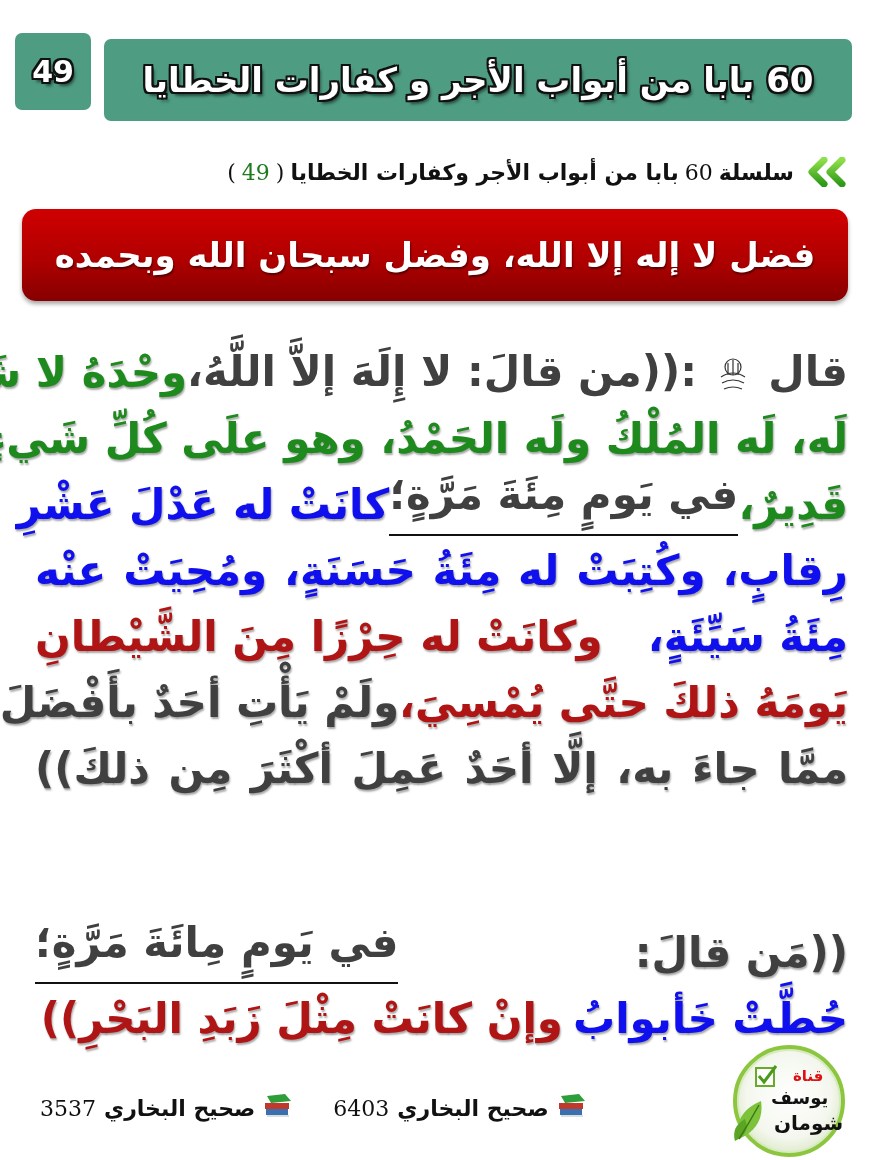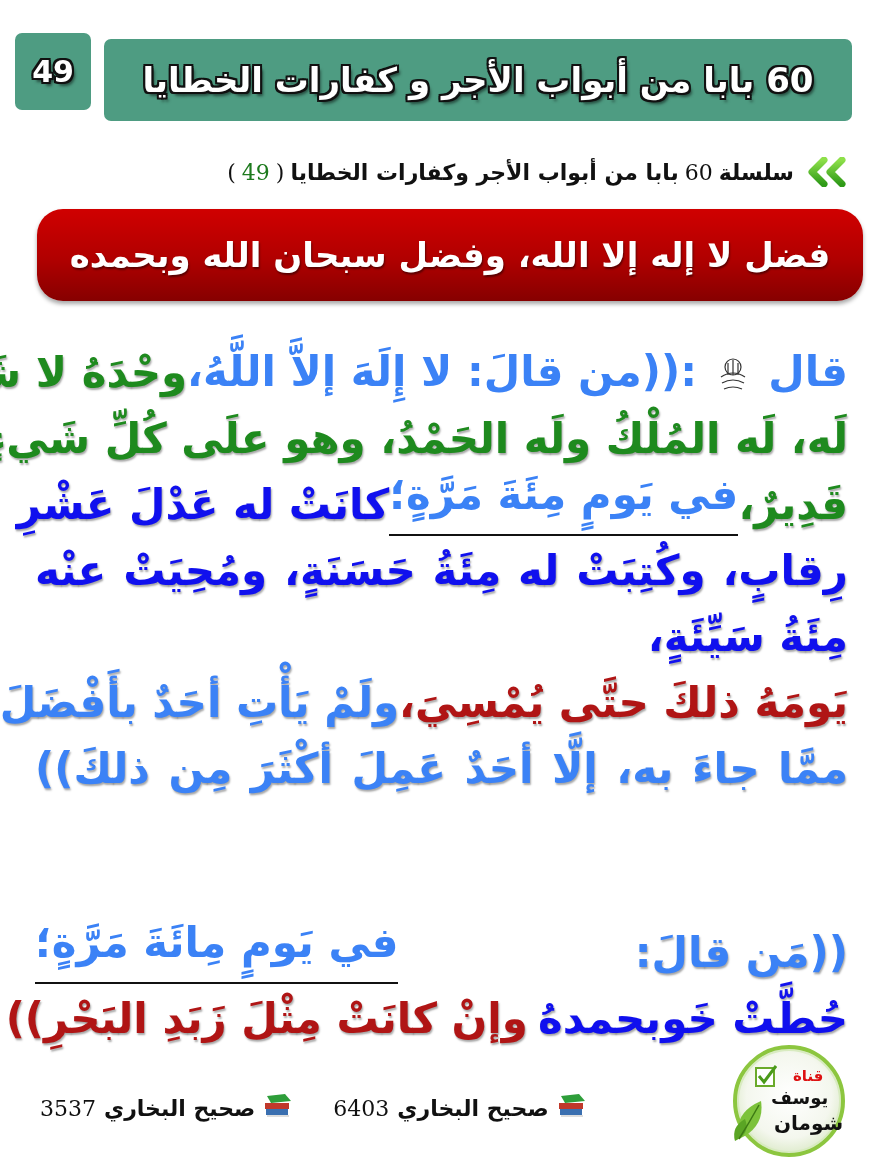--- a/index.html
+++ b/index.html
@@ -9,28 +9,28 @@
     text-shadow:-2px -2px 0 #111,2px -2px 0 #111,-2px 2px 0 #111,2px 2px 0 #111,0 -2px 0 #111,0 2px 0 #111,-2px 0 0 #111,2px 0 0 #111,3px 4px 3px rgba(0,0,0,.5);}
   .title-box{position:absolute;left:104px;top:31px;width:748px;height:82px;background:#4e9c82;border-radius:7px;display:flex;align-items:center;justify-content:center;direction:rtl;margin-top:8px;}
   .title-box span{font-family:"DejaVu Sans",sans-serif;font-weight:bold;font-size:34px;color:#fff;
     text-shadow:-2px -2px 0 #111,2px -2px 0 #111,-2px 2px 0 #111,2px 2px 0 #111,0 -2px 0 #111,0 2px 0 #111,-2px 0 0 #111,2px 0 0 #111,3px 4px 3px rgba(0,0,0,.5);}
   .series{position:absolute;right:22px;top:150px;height:44px;display:flex;align-items:center;direction:rtl;gap:6px;}
   .series .chev{display:flex;gap:0;margin-left:4px;}
   .series .chev svg{display:block}
   .series .txt{font-family:"DejaVu Sans",sans-serif;font-weight:bold;font-size:22px;color:#111;}
   .series .n{font-family:"DejaVu Serif",serif;font-weight:normal;}
   .series .g{color:#1d7a1d;font-family:"DejaVu Serif",serif;font-weight:normal;}
-  .banner{position:absolute;left:22px;top:209px;width:826px;height:92px;border-radius:26px;
+  .banner{position:absolute;left:22px;top:209px;width:826px;height:92px;border-radius:14px;
     background:linear-gradient(#d00000 0%,#b00000 55%,#860000 100%);box-shadow:0 3px 4px rgba(0,0,0,.35);
-    display:flex;align-items:center;justify-content:center;direction:rtl;margin-left:15px;}
+    display:flex;align-items:center;justify-content:center;direction:rtl;}
   .banner span{font-family:"DejaVu Sans",sans-serif;font-weight:bold;font-size:34px;color:#fff;text-shadow:1px 2px 2px rgba(0,0,0,.45);}
   .hadith{position:absolute;left:35px;right:22px;direction:rtl;text-align:justify;text-align-last:justify;
     font-family:"DejaVu Sans",sans-serif;font-weight:bold;font-size:42px;line-height:1;}
   .line{height:66px;display:flex;align-items:center;justify-content:space-between;direction:rtl;white-space:nowrap;overflow:visible;}
-  .bk{color:#3b82f6;} .gr{color:#1e8a1e;} .bl{color:#1010ee;} .rd{color:#b01515;}
+  .bk{color:#404040;} .gr{color:#1e8a1e;} .bl{color:#1010ee;} .rd{color:#b01515;}
   .sh{text-shadow:1px 2px 2px rgba(0,0,0,.35);}
   .ul{border-bottom:2px solid #111;padding-bottom:18px;}
   .saw{display:inline-block;width:34px;height:40px;vertical-align:middle;margin:0 4px;}
   .refs{position:absolute;top:1093px;left:40px;display:flex;direction:rtl;gap:40px;align-items:center;}
   .ref{display:flex;align-items:center;gap:8px;direction:rtl;}
   .ref .lbl{font-family:"DejaVu Sans",sans-serif;font-weight:bold;font-size:22px;color:#111;}
   .ref .no{font-family:"DejaVu Serif",serif;font-size:22px;color:#111;}
   .logo{position:absolute;left:733px;top:1045px;width:104px;height:104px;border-radius:50%;
     background:radial-gradient(circle at 50% 45%,#ffffff 0%,#f4f7ee 55%,#d9e8c4 80%,#9cca5a 100%);
     border:4px solid #8cc63f;box-shadow:0 0 0 2px #d8ebc0 inset;}
@@ -100,37 +100,38 @@
   <div class="line">
     <span class="gr sh">قَدِيرٌ،</span>
     <span class="bk ul">في يَومٍ مِئَةَ مَرَّةٍ؛</span>
     <span class="bl sh">كانَتْ له عَدْلَ عَشْرِ</span>
   </div>
   <div class="line">
     <span class="bl sh" style="flex:1;text-align:justify;text-align-last:justify;">رِقابٍ، وكُتِبَتْ له مِئَةُ حَسَنَةٍ، ومُحِيَتْ عنْه</span>
   </div>
   <div class="line">
     <span class="bl sh">مِئَةُ سَيِّئَةٍ،</span>
+    <span class="rd sh">وكانَتْ له حِرْزًا مِنَ الشَّيْطانِ</span>
   </div>
   <div class="line">
     <span class="rd sh">يَومَهُ ذلكَ حتَّى يُمْسِيَ،</span>
     <span class="bk sh">ولَمْ يَأْتِ أحَدٌ بأَفْضَلَ</span>
   </div>
   <div class="line">
     <span class="bk sh" style="flex:1;text-align:justify;text-align-last:justify;">ممَّا جاءَ به، إلَّا أحَدٌ عَمِلَ أكْثَرَ مِن ذلكَ))</span>
   </div>
 </div>
 
 <div class="hadith" style="top:920px;">
   <div class="line">
     <span class="bk sh">((مَن قالَ:</span>
     <span class="bk ul">في يَومٍ مِائَةَ مَرَّةٍ؛</span>
   </div>
   <div class="line" style="justify-content:flex-start;gap:10px;">
-    <span class="bl sh">حُطَّتْ خَوبحمدهُ</span>
+    <span class="bl sh">حُطَّتْ خَأبوابُ</span>
     <span class="rd sh">وإنْ كانَتْ مِثْلَ زَبَدِ البَحْرِ))</span>
   </div>
 </div>
 
 <div class="refs">
   <div class="ref">
     <span>
       <svg width="30" height="26" viewBox="0 0 30 26">
           <rect x="3" y="16" width="22" height="6" fill="#3a6fb0"></rect>
           <rect x="2" y="10" width="24" height="6" fill="#c0392b"></rect>

